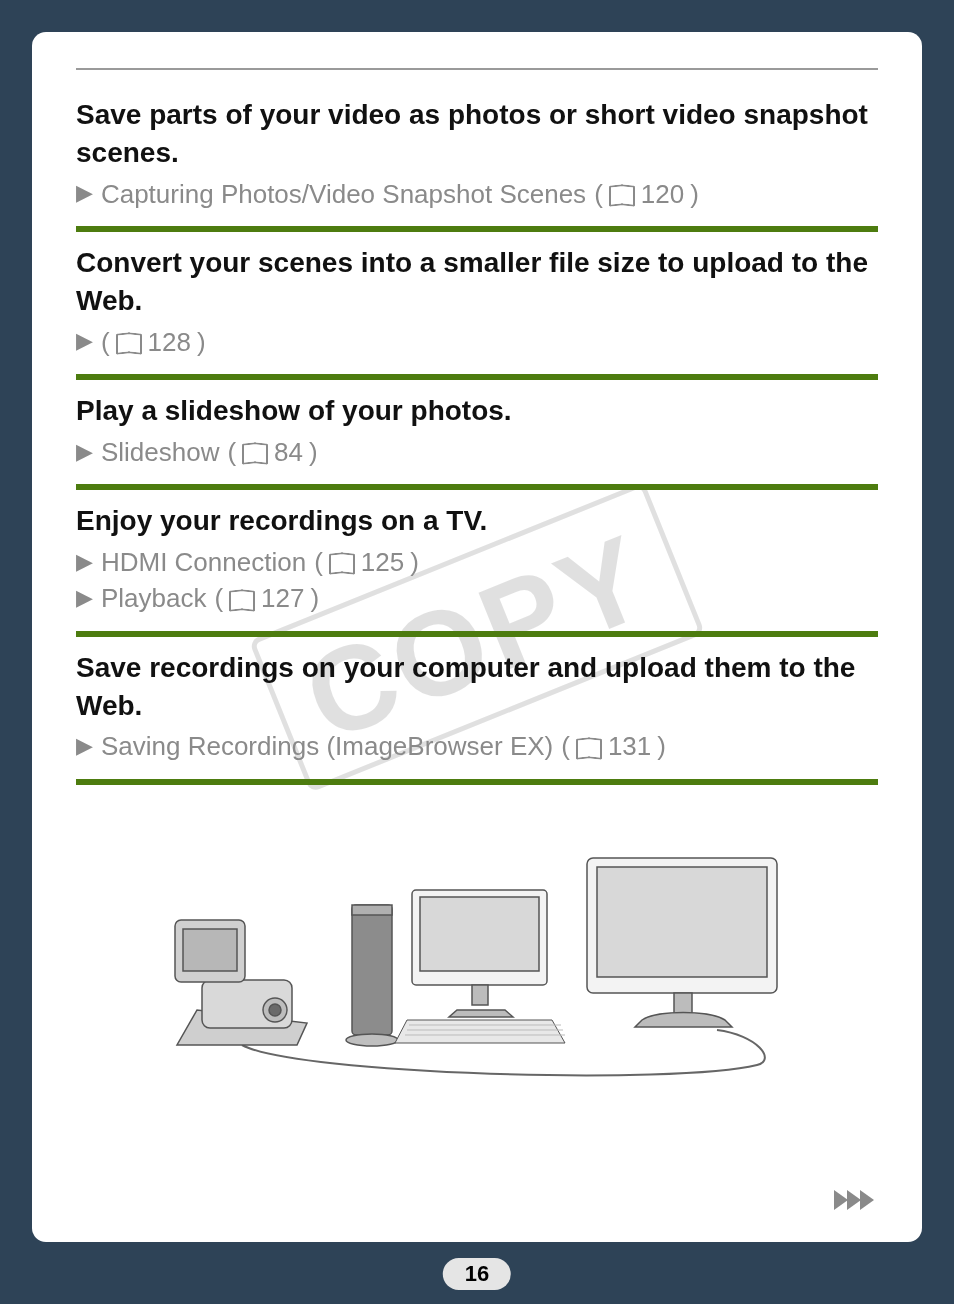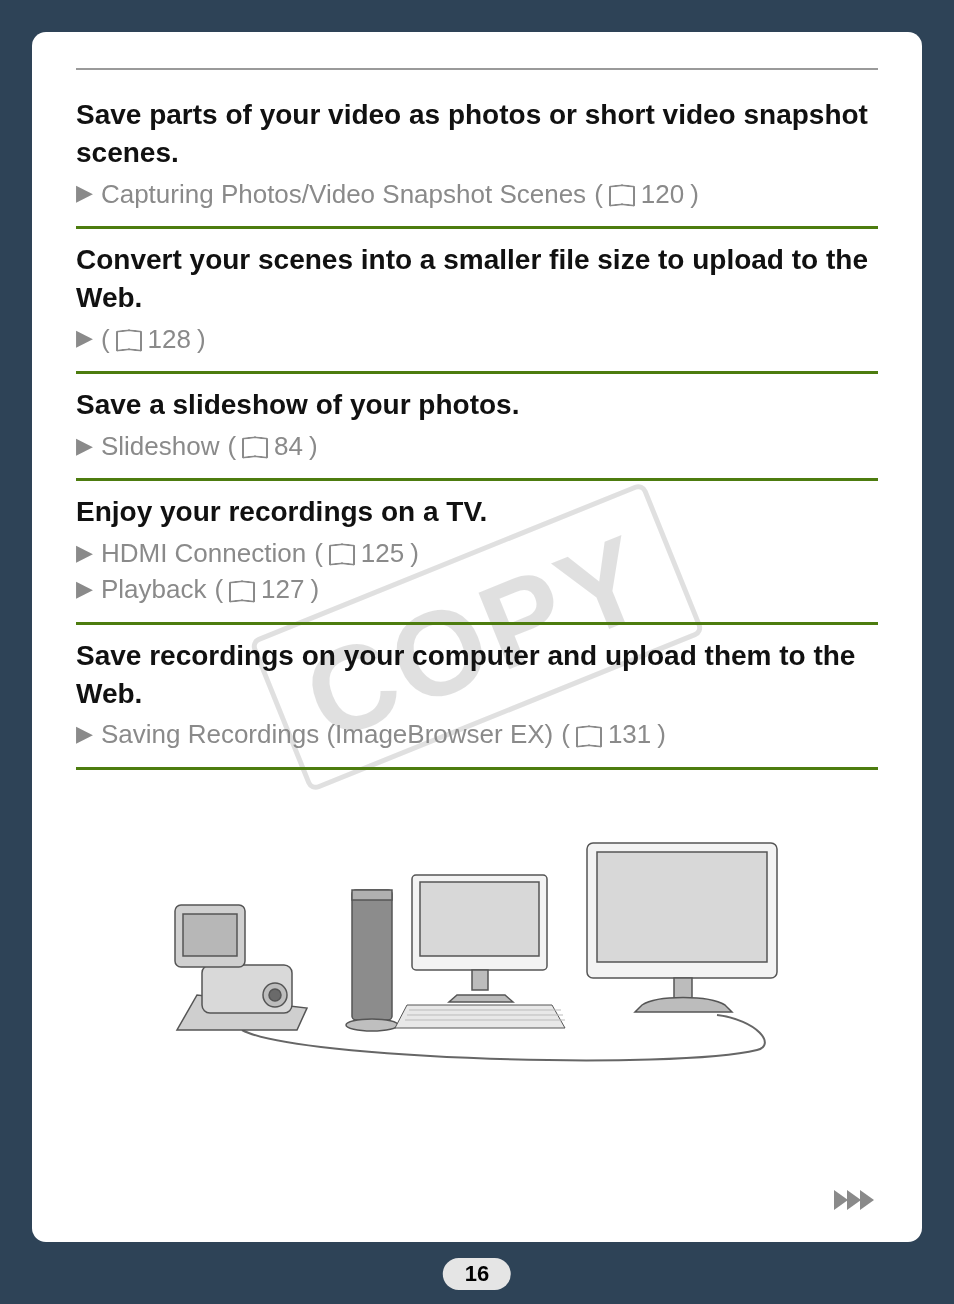--- a/index.html
+++ b/index.html
@@ -34,21 +34,21 @@
     pointer-events: none;
     z-index: 2;
     user-select: none;
   }
   .topline {
     border: none;
     border-top: 2px solid #9a9a9a;
     margin-bottom: 14px;
   }
   .section {
-    border-bottom: 3px solid #4d7c0f;
+    border-bottom: 6px solid #4d7c0f;
     padding: 12px 0 14px 0;
     position: relative;
     z-index: 3;
   }
   .section .title {
     font-size: 28px;
     line-height: 1.35;
     font-weight: 700;
     color: #111;
     margin-bottom: 4px;
@@ -146,21 +146,21 @@
 
   <div class="section">
     <div class="title">Convert your scenes into a smaller file size to upload to the Web.</div>
     <div class="ref-line">
       <span class="tri">▶</span>
       <span class="paren">(<span class="book-icon"></span><span>128</span>)</span>
     </div>
   </div>
 
   <div class="section">
-    <div class="title">Save a slideshow of your photos.</div>
+    <div class="title">Play a slideshow of your photos.</div>
     <div class="ref-line">
       <span class="tri">▶</span>
       <span class="label">Slideshow</span>
       <span class="paren">(<span class="book-icon"></span><span>84</span>)</span>
     </div>
   </div>
 
   <div class="section">
     <div class="title">Enjoy your recordings on a TV.</div>
     <div class="ref-line">

